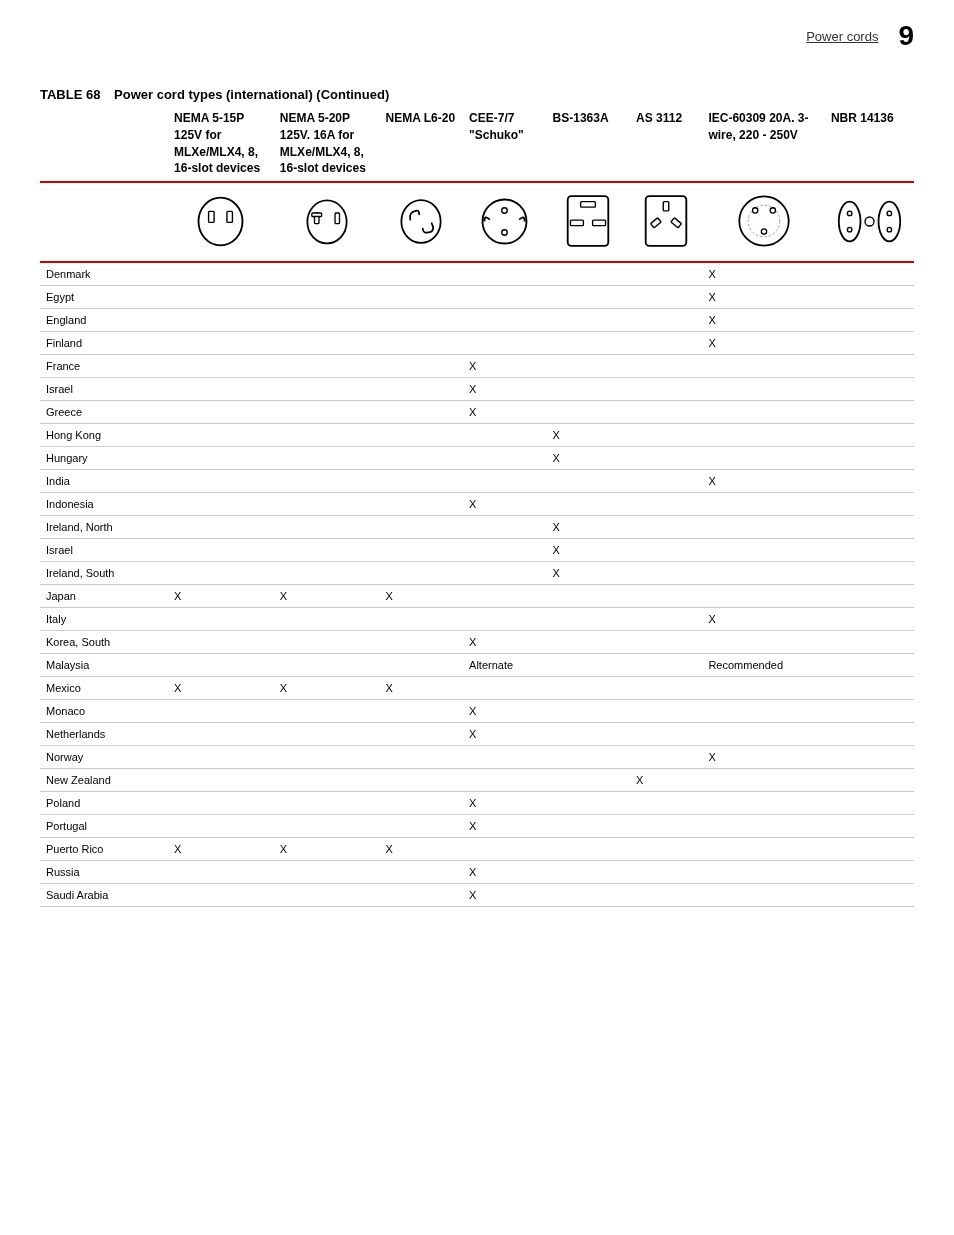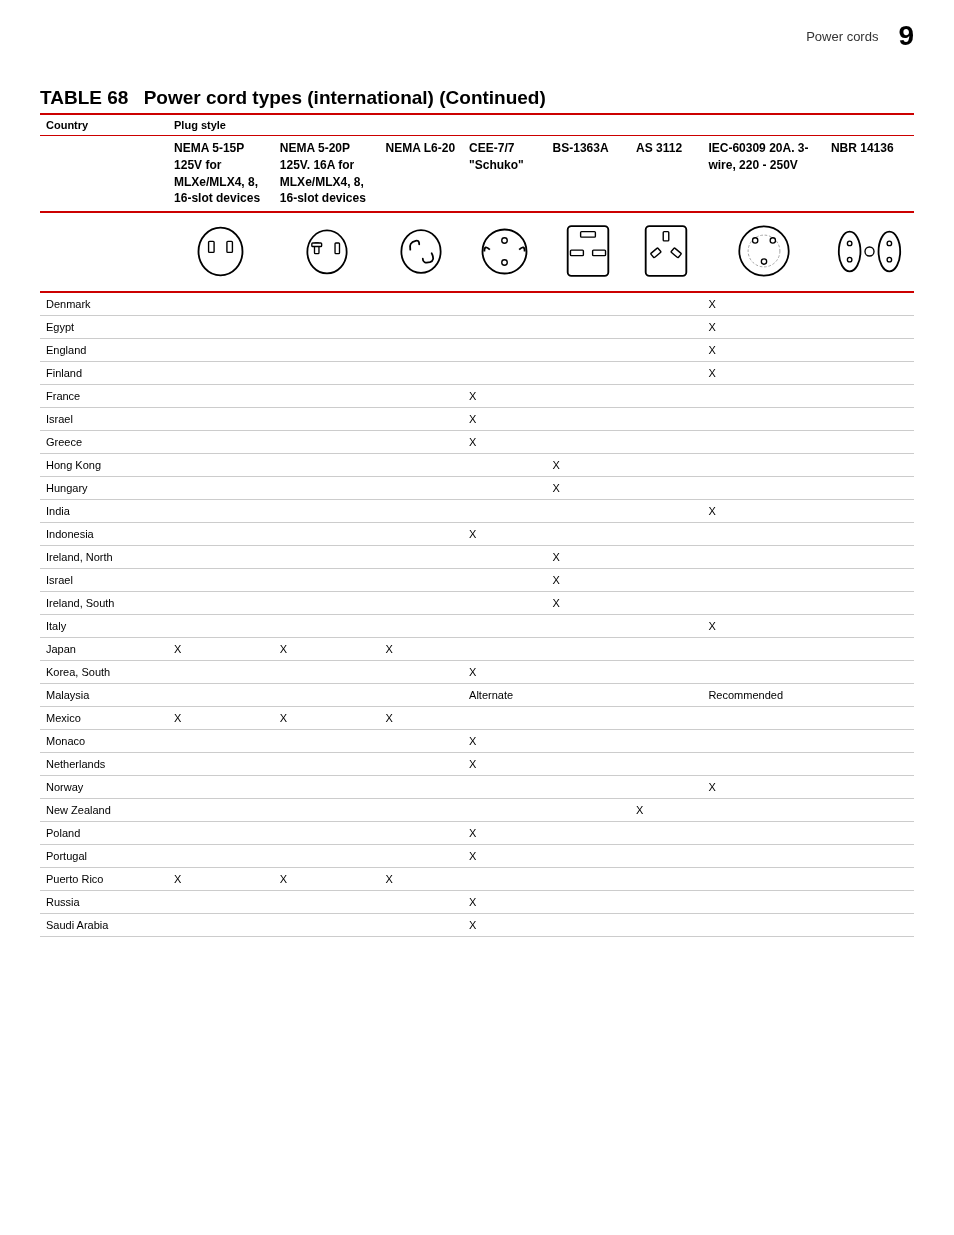--- a/index.html
+++ b/index.html
@@ -16,29 +16,30 @@
       display: flex;
       justify-content: flex-end;
       align-items: center;
       margin-bottom: 30px;
       padding-bottom: 5px;
     }
     .page-header-title {
       font-size: 13px;
       color: #333;
       margin-right: 20px;
+      text-decoration: underline;
     }
     .page-number {
       font-size: 28px;
       font-weight: bold;
       color: #000;
     }
     .table-label {
       font-weight: bold;
-      font-size: 19px;
+      font-size: 13px;
       margin-bottom: 4px;
     }
     .table-label span.table-num {
       margin-right: 10px;
     }
     .main-table {
       width: 100%;
       border-collapse: collapse;
       font-size: 11px;
     }
@@ -142,24 +143,20 @@
     <col class="col-nema520">
     <col class="col-nemal620">
     <col class="col-cee77">
     <col class="col-bs1363a">
     <col class="col-as3112">
     <col class="col-iec60309">
     <col class="col-nbr14136">
   </colgroup>
   <thead>
 
-    <tr class="header-row-1">
-      <td>Country</td>
-      <td colspan="8">Plug style</td>
-    </tr>
 
     <tr class="header-row-2">
       <td></td>
       <td>NEMA 5-15P 125V for MLXe/MLX4, 8, 16-slot devices</td>
       <td>NEMA 5-20P 125V. 16A for MLXe/MLX4, 8, 16-slot devices</td>
       <td>NEMA L6-20</td>
       <td>CEE-7/7 "Schuko"</td>
       <td>BS-1363A</td>
       <td>AS 3112</td>
       <td>IEC-60309 20A. 3-wire, 220 - 250V</td>
@@ -419,39 +416,39 @@
         <td></td>
         <td></td>
         <td></td>
         <td></td>
         <td>X</td>
         <td></td>
         <td></td>
         <td></td>
       </tr>
       <tr class="data-row">
+        <td>Japan</td>
+        <td>X</td>
+        <td>X</td>
+        <td>X</td>
+        <td></td>
+        <td></td>
+        <td></td>
+        <td></td>
+        <td></td>
+      </tr>
+      <tr class="data-row">
         <td>Italy</td>
         <td></td>
         <td></td>
         <td></td>
         <td></td>
         <td></td>
         <td></td>
         <td>X</td>
-        <td></td>
-      </tr>
-      <tr class="data-row">
-        <td>Japan</td>
-        <td>X</td>
-        <td>X</td>
-        <td>X</td>
-        <td></td>
-        <td></td>
-        <td></td>
-        <td></td>
         <td></td>
       </tr>
       <tr class="data-row">
         <td>Korea, South</td>
         <td></td>
         <td></td>
         <td></td>
         <td>X</td>
         <td></td>
         <td></td>

